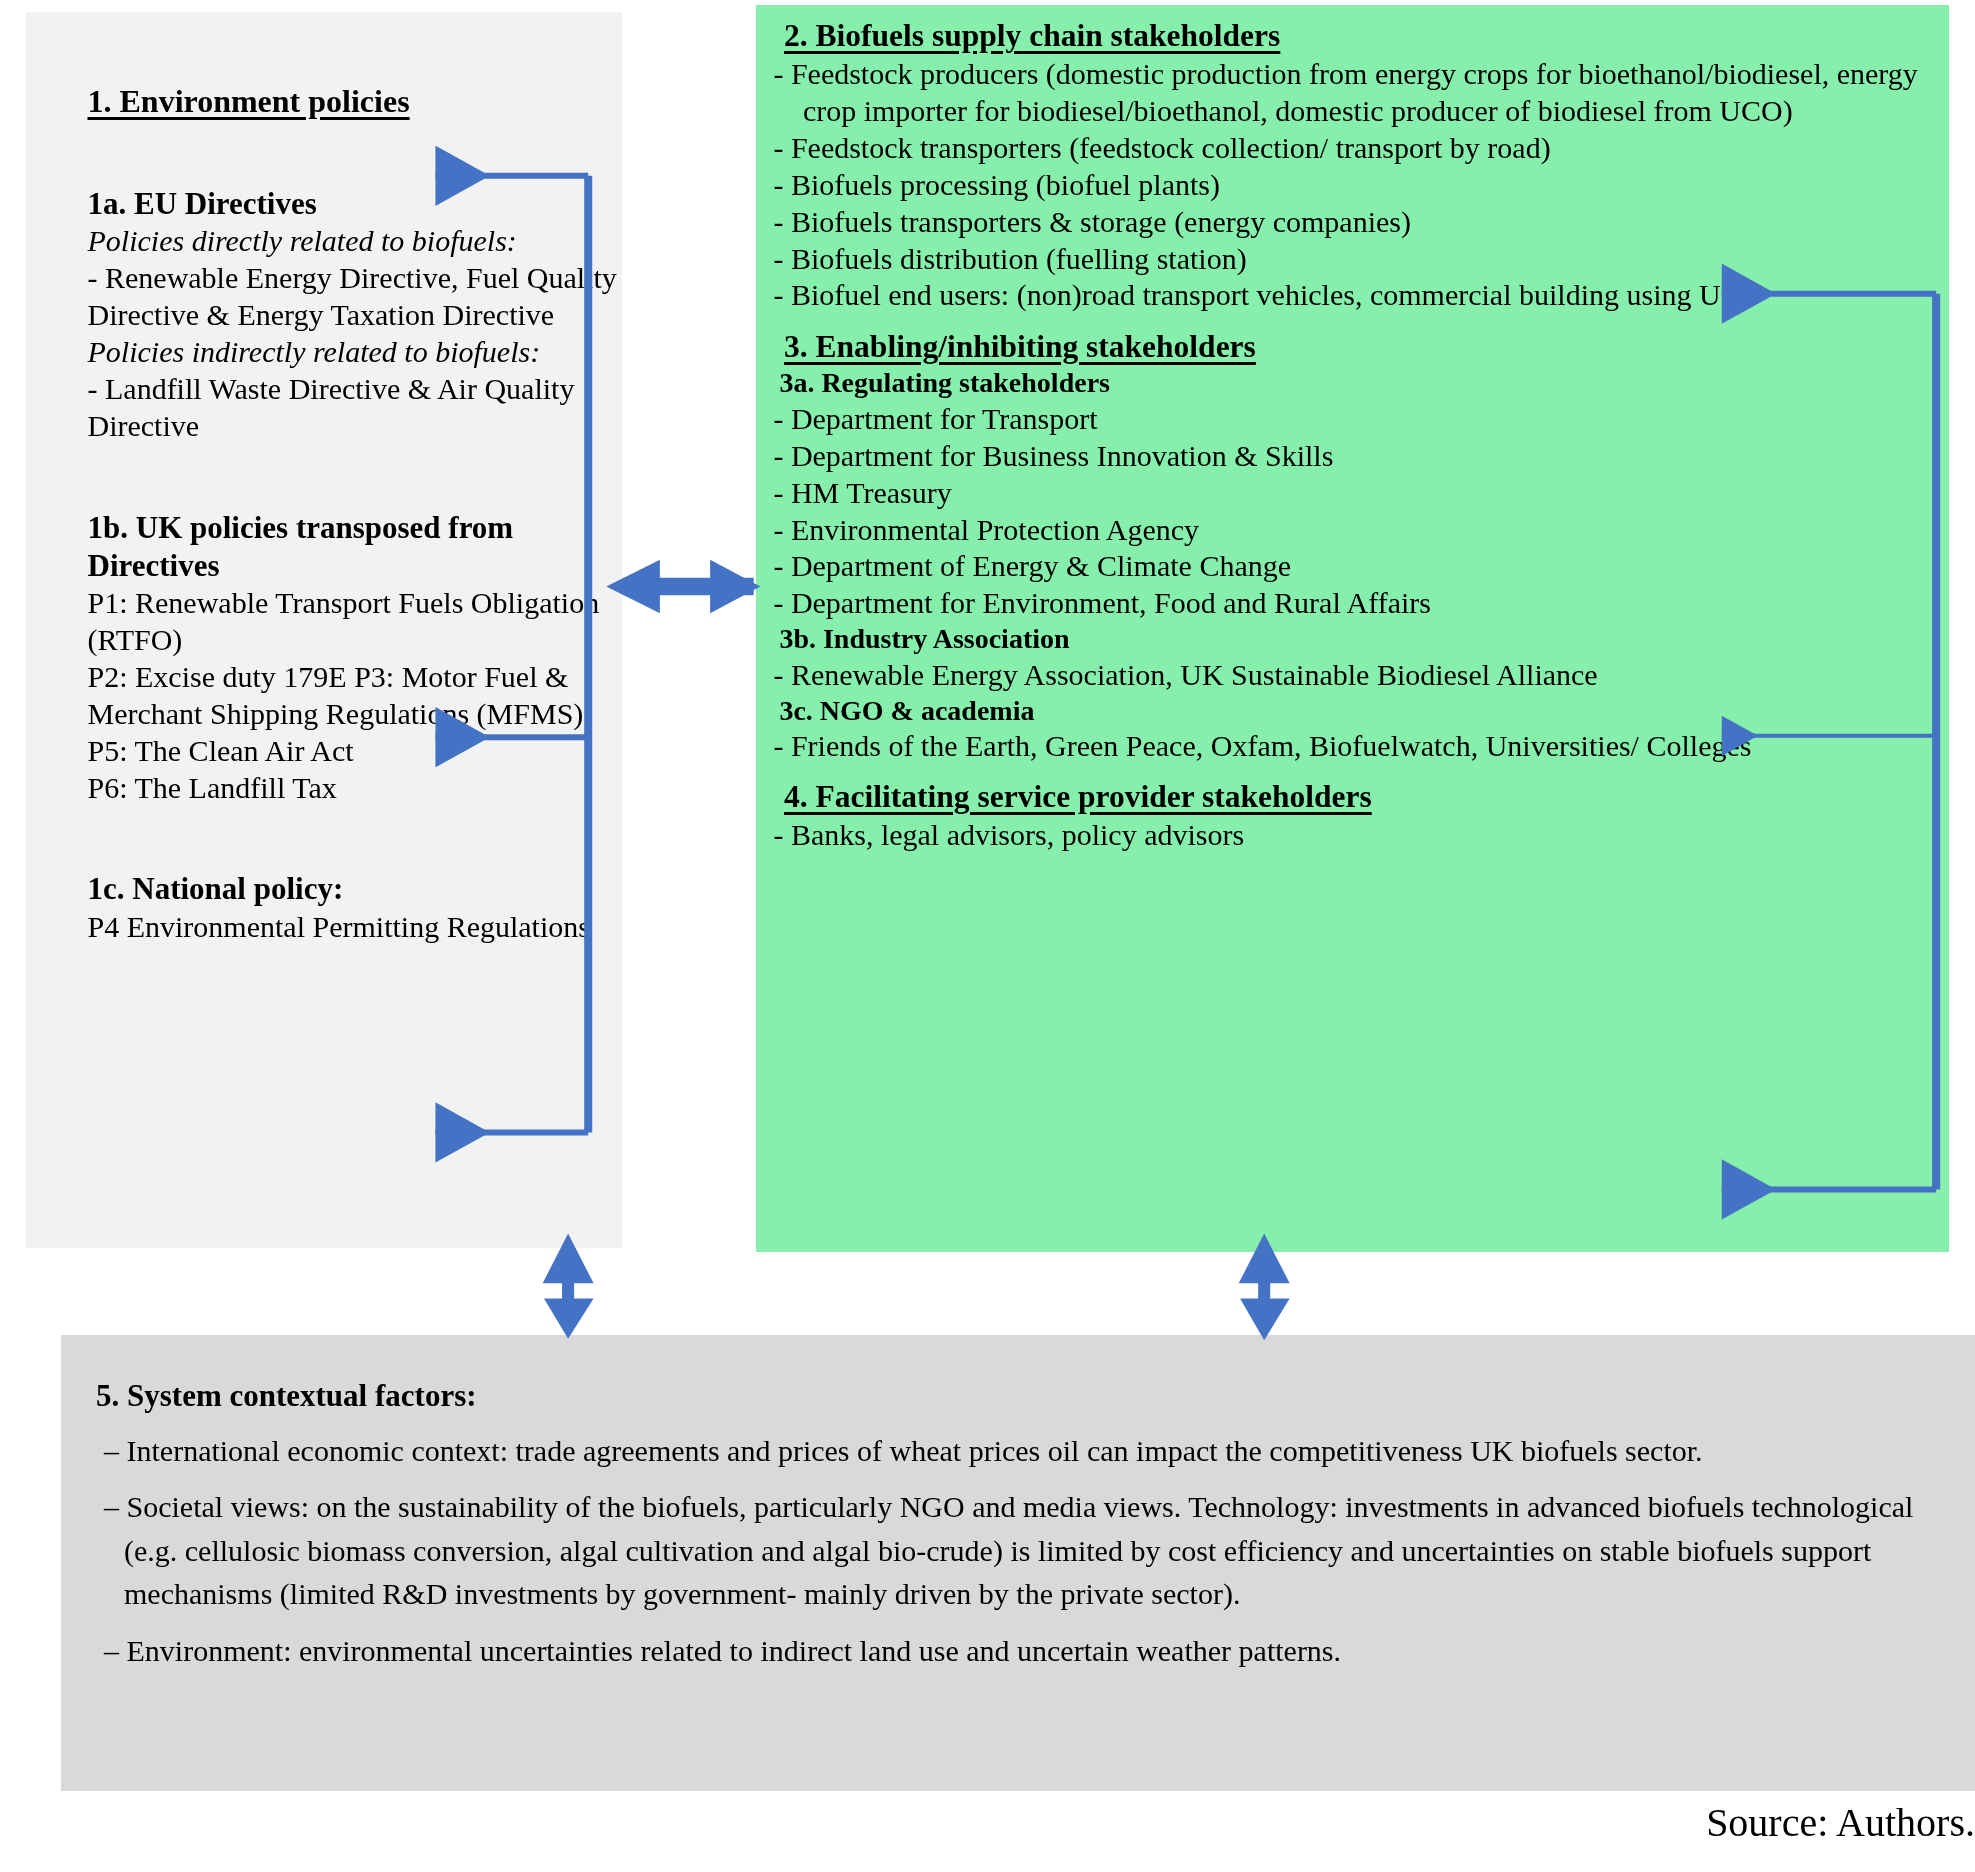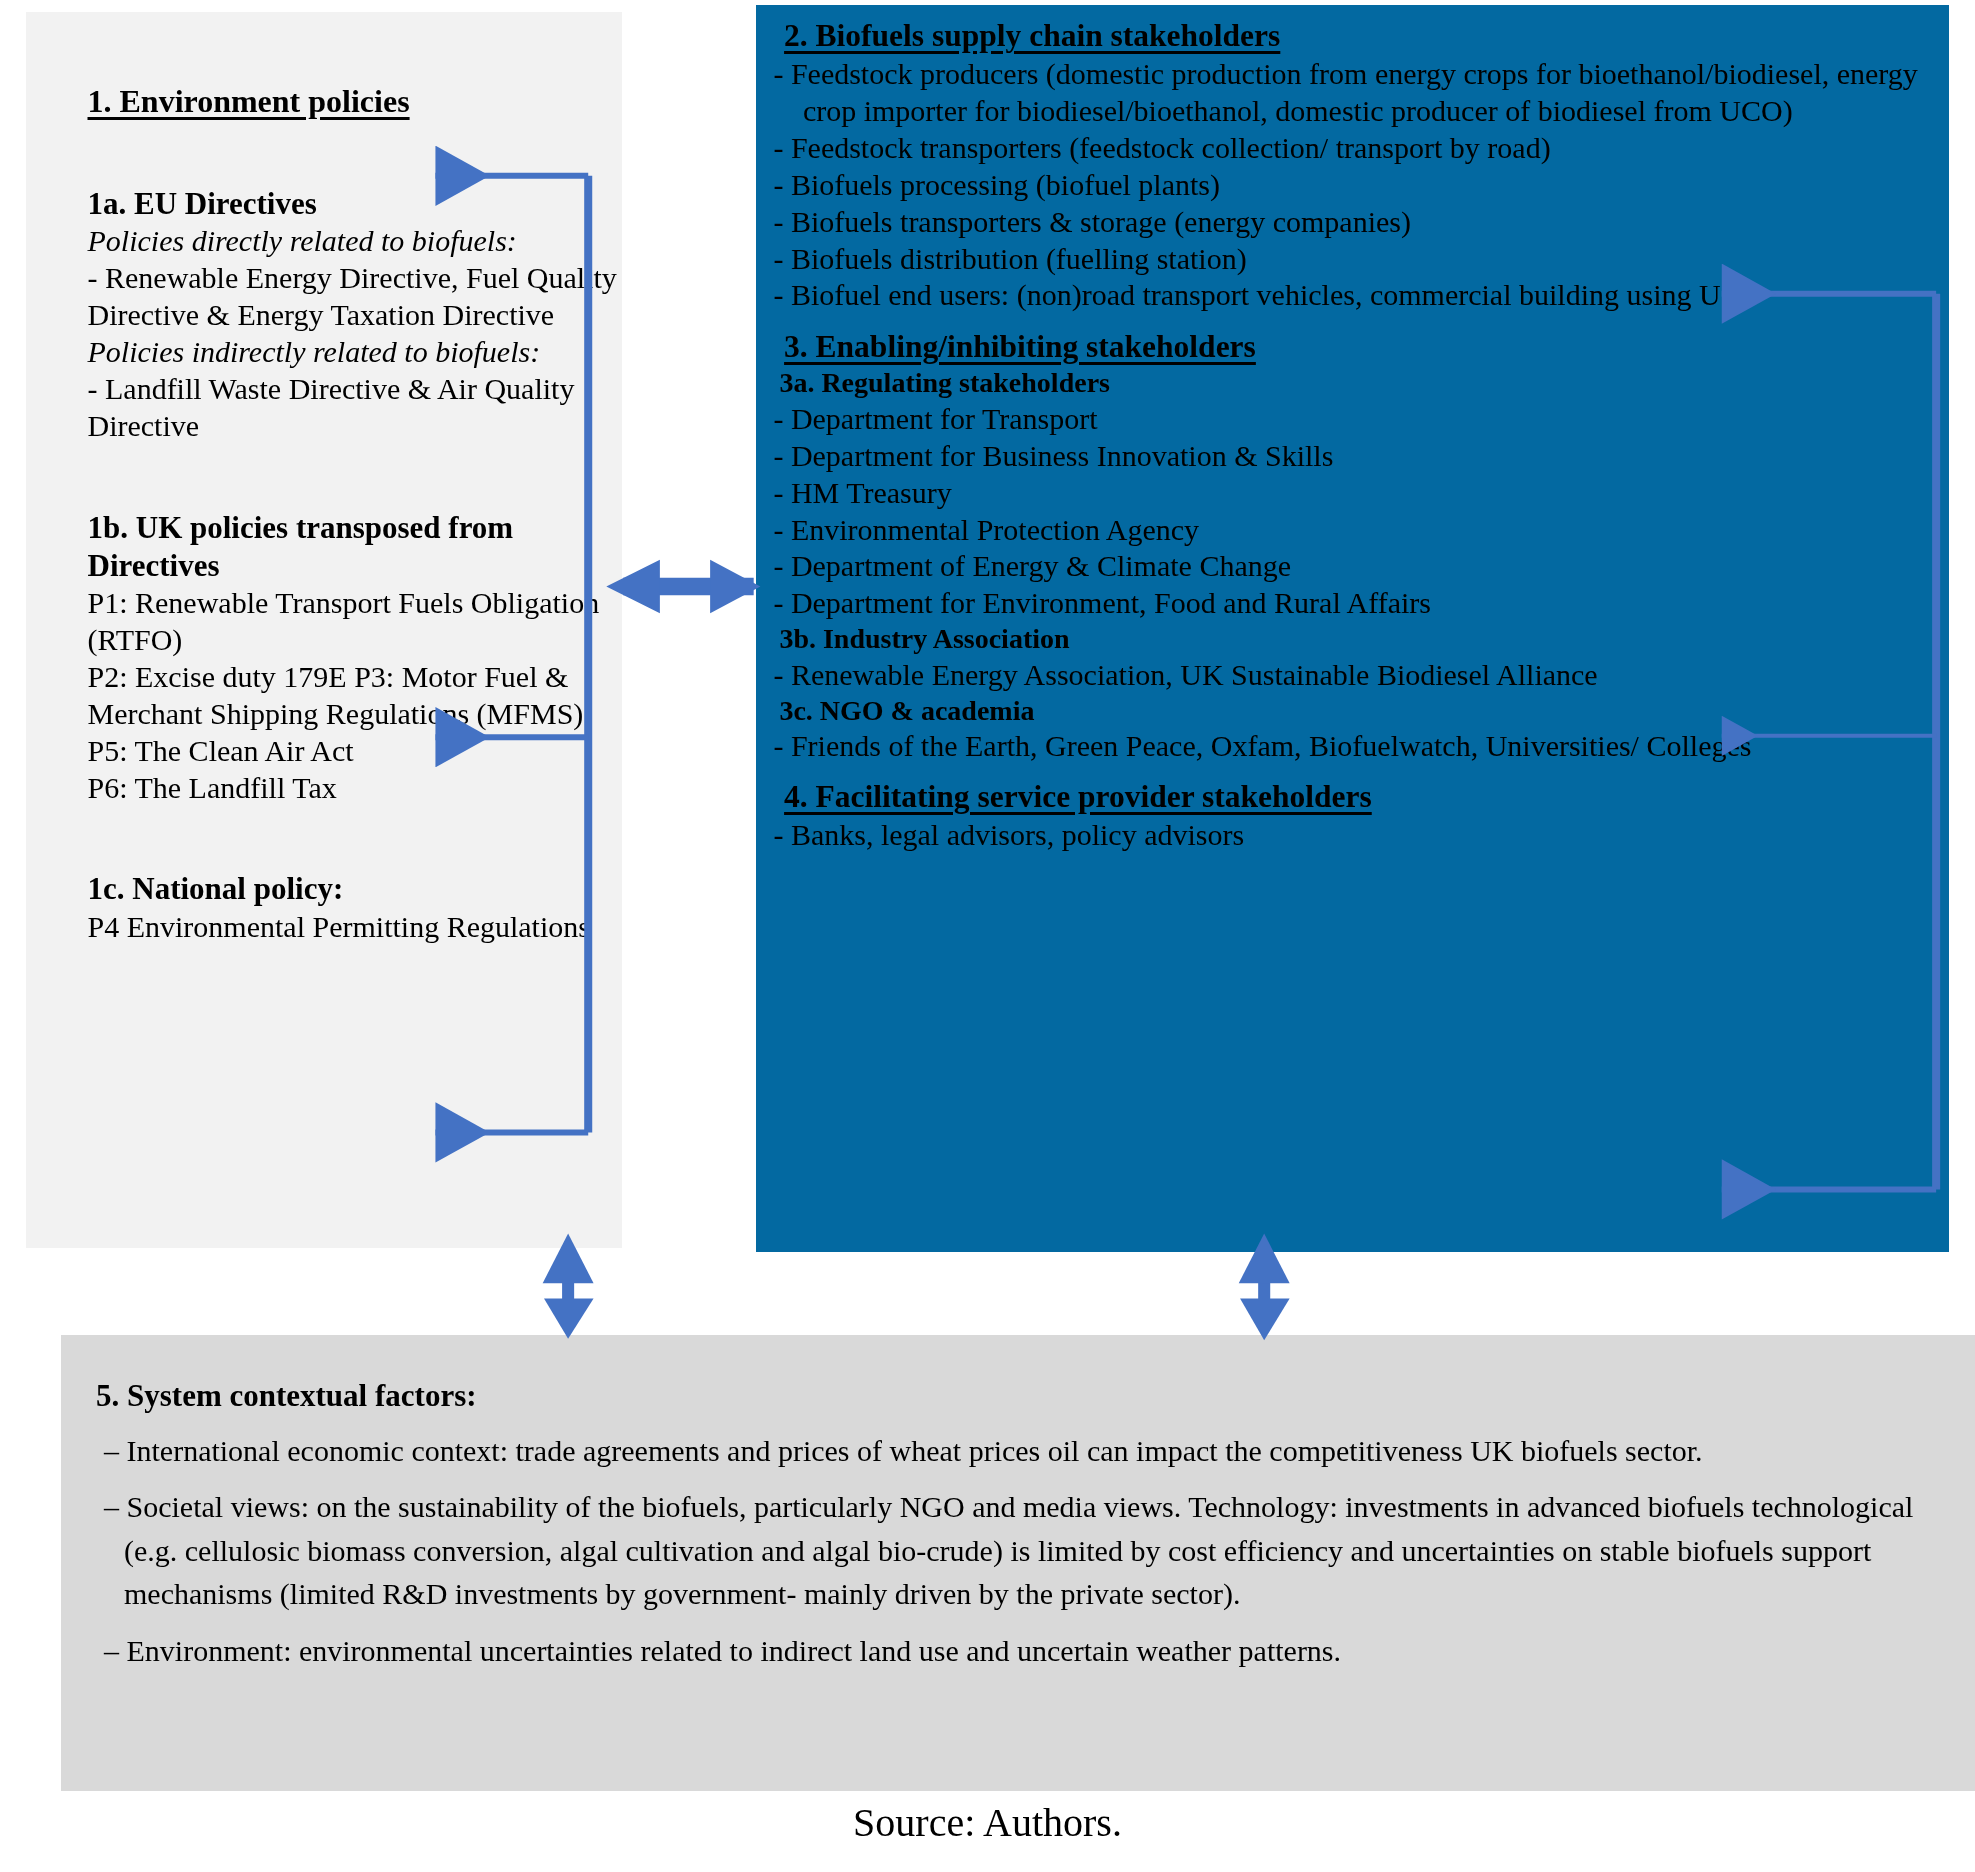--- a/index.html
+++ b/index.html
@@ -26,21 +26,21 @@
     width: 596px;
     height: 1236px;
     background: #f2f2f2;
     padding: 0;
   }
   #panel-stakeholders {
     left: 756px;
     top: 5.4px;
     width: 1193px;
     height: 1247px;
-    background: #0369a1;
+    background: #86efac;
   }
   #panel-context {
     left: 20px;
     top: 1335px;
     width: 1936px;
     height: 456px;
     background: #d9d9d9;
     margin-left: 41px;
   }
 
@@ -126,21 +126,21 @@
     text-indent: -20px;
     margin-top: 13.4px;
   }
 
   
   #source-caption {
     position: absolute;
     left: 0;
     top: 1799px;
     width: 1975px;
-    text-align: center;
+    text-align: right;
     font-size: 40px;
     color: #000;
   }
 
   
   #arrow-layer {
     position: absolute;
     left: 0;
     top: 0;
     width: 1975px;

